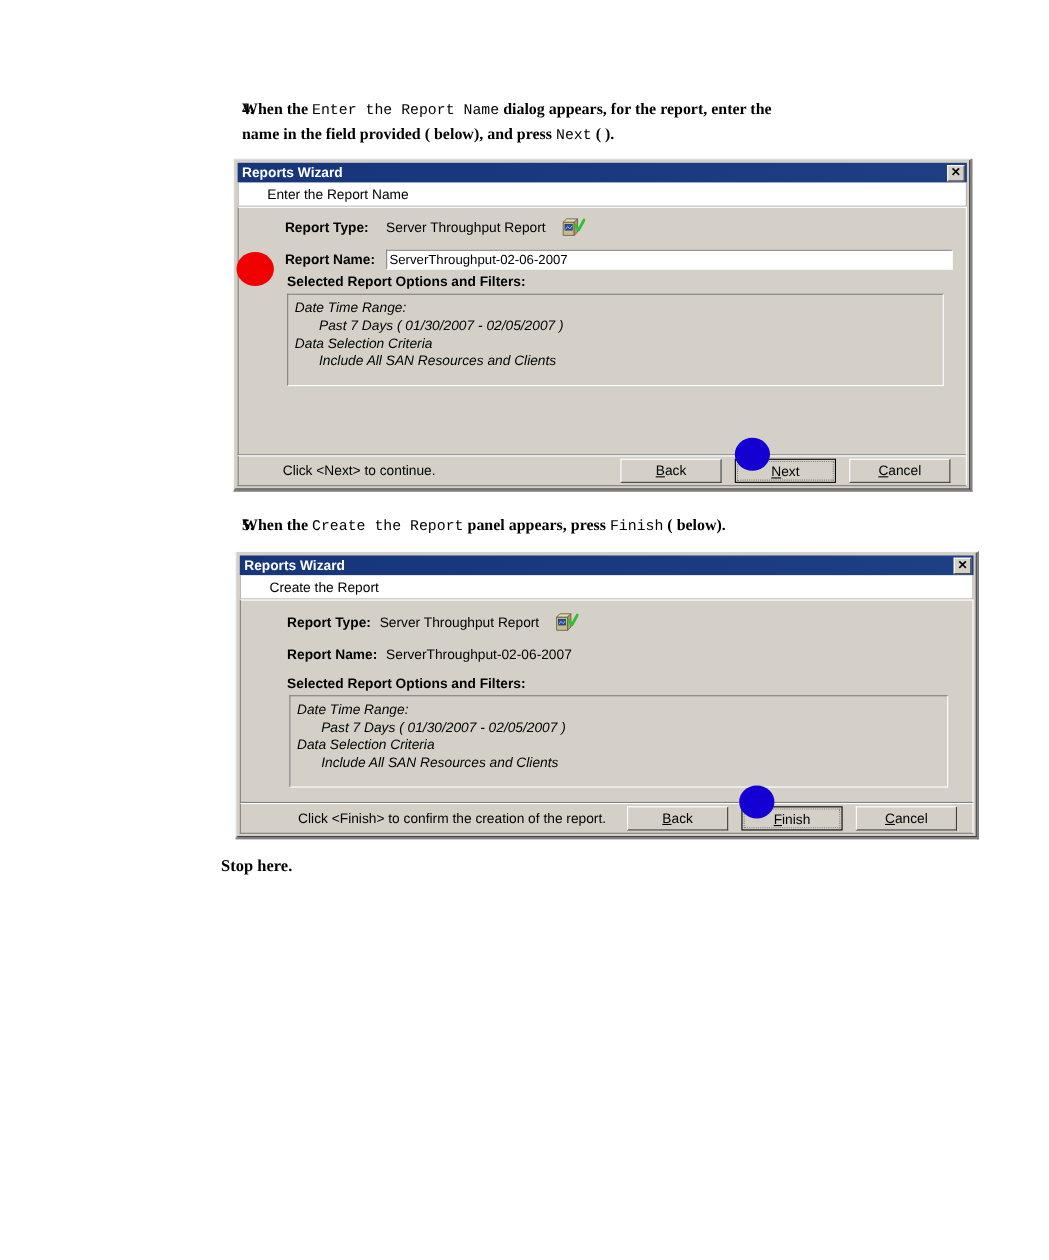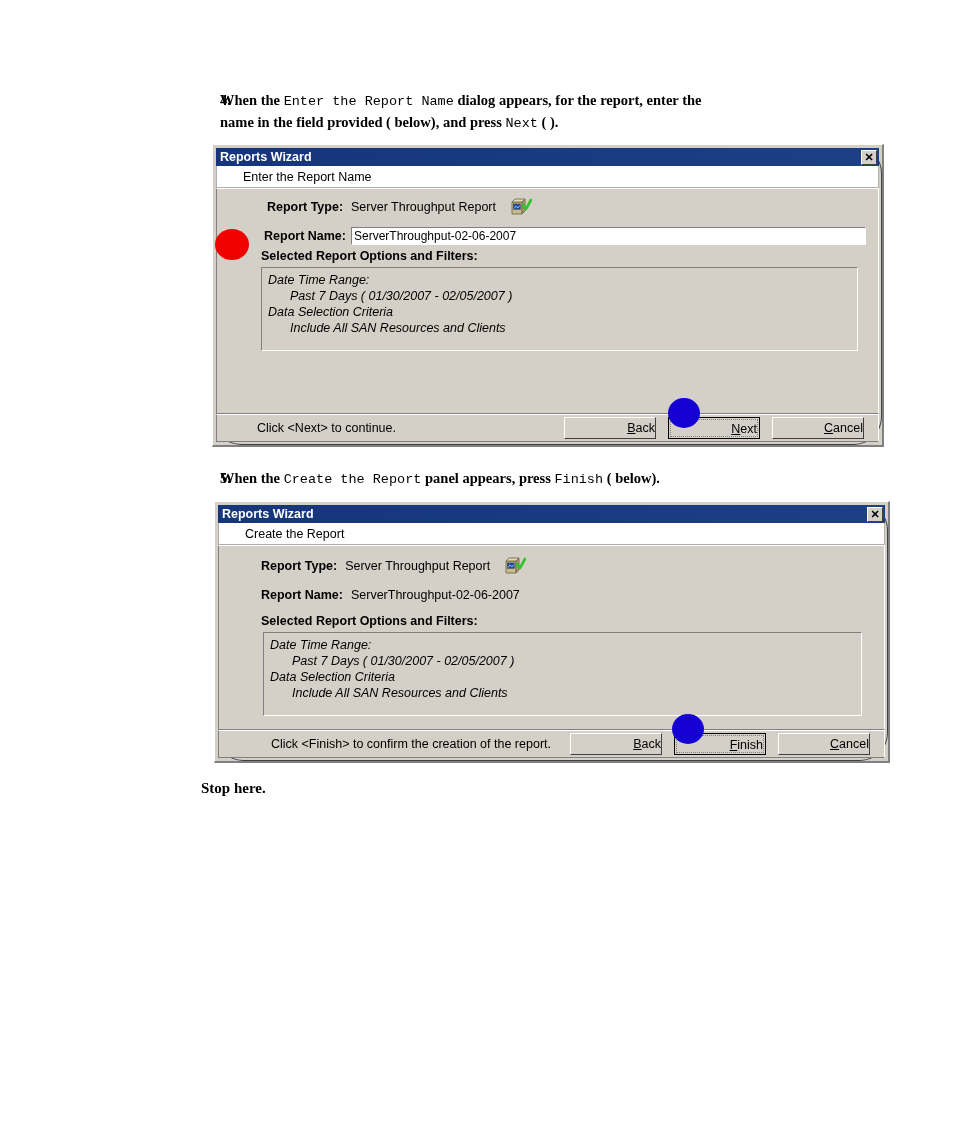--- a/index.html
+++ b/index.html
@@ -60,21 +60,20 @@
   }
   .dialog-inner {
     border-top: 1px solid #d4d0c8;
     border-left: 1px solid #d4d0c8;
     border-right: 1px solid #404040;
     border-bottom: 1px solid #404040;
     height: 100%;
     padding: 2px;
     display: flex;
     flex-direction: column;
-    border-radius: 28px;
   }
   .titlebar {
     background: #1b3a78;
     background: linear-gradient(to right, #16357a 0%, #1d3f84 100%);
     color: #ffffff;
     font-family: "Liberation Sans", sans-serif;
     font-weight: bold;
     font-size: 12.5px;
     height: 18px;
     line-height: 18px;
@@ -131,21 +130,20 @@
     display: flex;
     align-items: center;
     font-family: "Liberation Sans", sans-serif;
     font-size: 12.5px;
     margin-bottom: 8px;
   }
   .lbl {
     font-weight: bold;
     font-size: 12.5px;
     white-space: nowrap;
-    text-align: center;
   }
   .val {
     font-size: 12.5px;
     white-space: nowrap;
   }
 
   
   .server-icon {
     display: inline-block;
     width: 22px; height: 20px;
@@ -218,21 +216,21 @@
     width: 92px;
     height: 22px;
     background: #d4d0c8;
     border-top: 1px solid #ffffff;
     border-left: 1px solid #ffffff;
     border-right: 1px solid #404040;
     border-bottom: 1px solid #404040;
     font-family: "Liberation Sans", sans-serif;
     font-size: 12.5px;
     line-height: 20px;
-    text-align: right;
+    text-align: center;
     margin-left: 12px;
     cursor: pointer;
     position: relative;
     color: #000;
   }
   .btn.default {
     border: 1px solid #000000;
   }
   .btn.default .inner {
     display: block;

